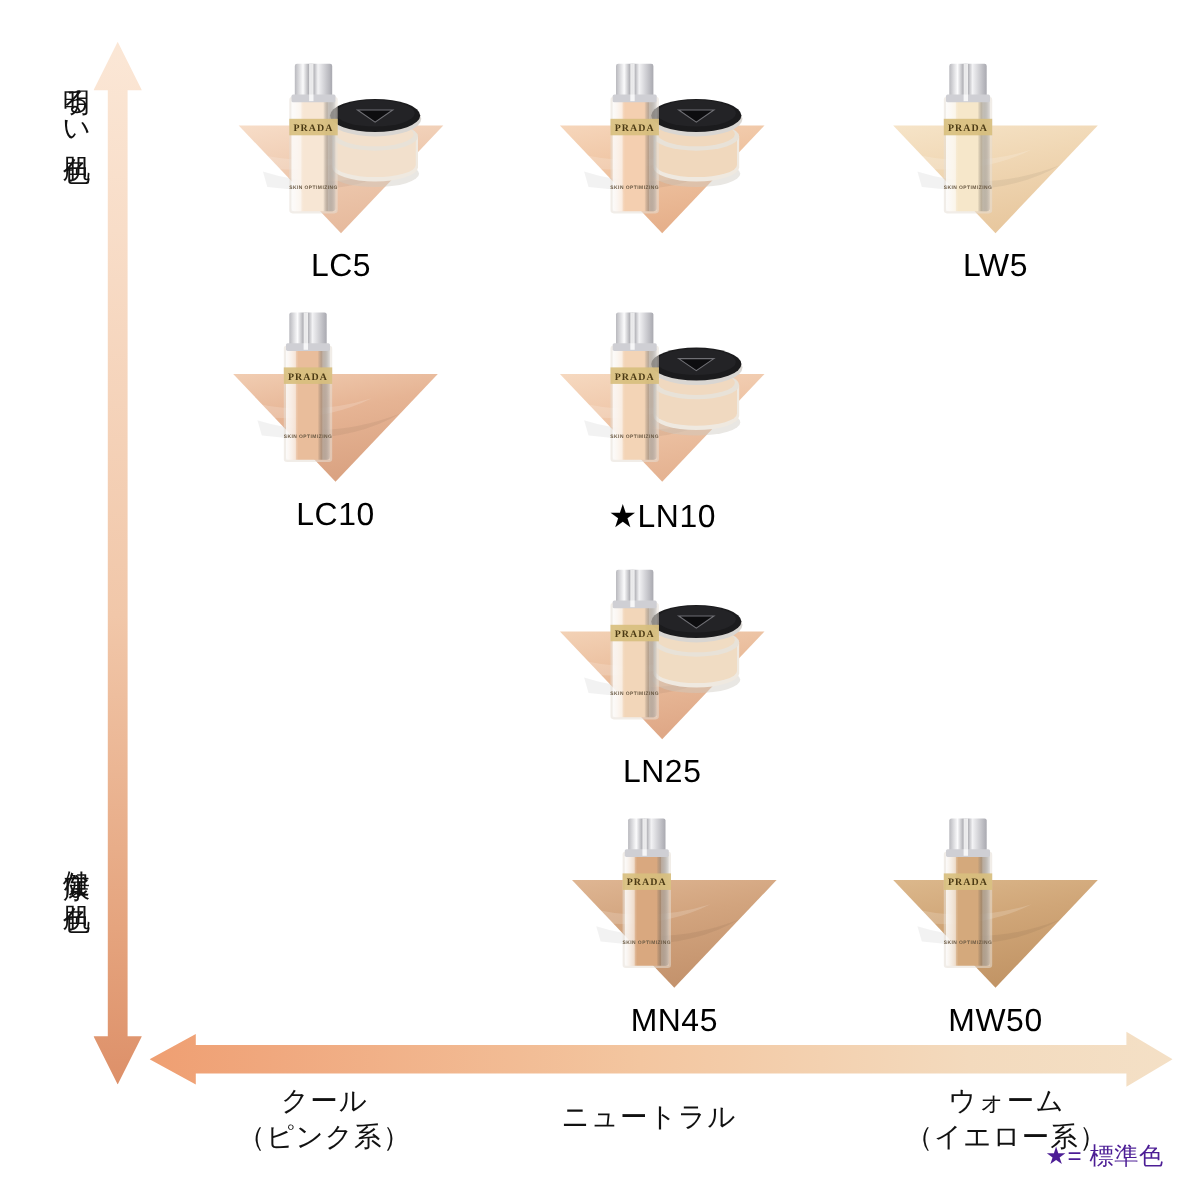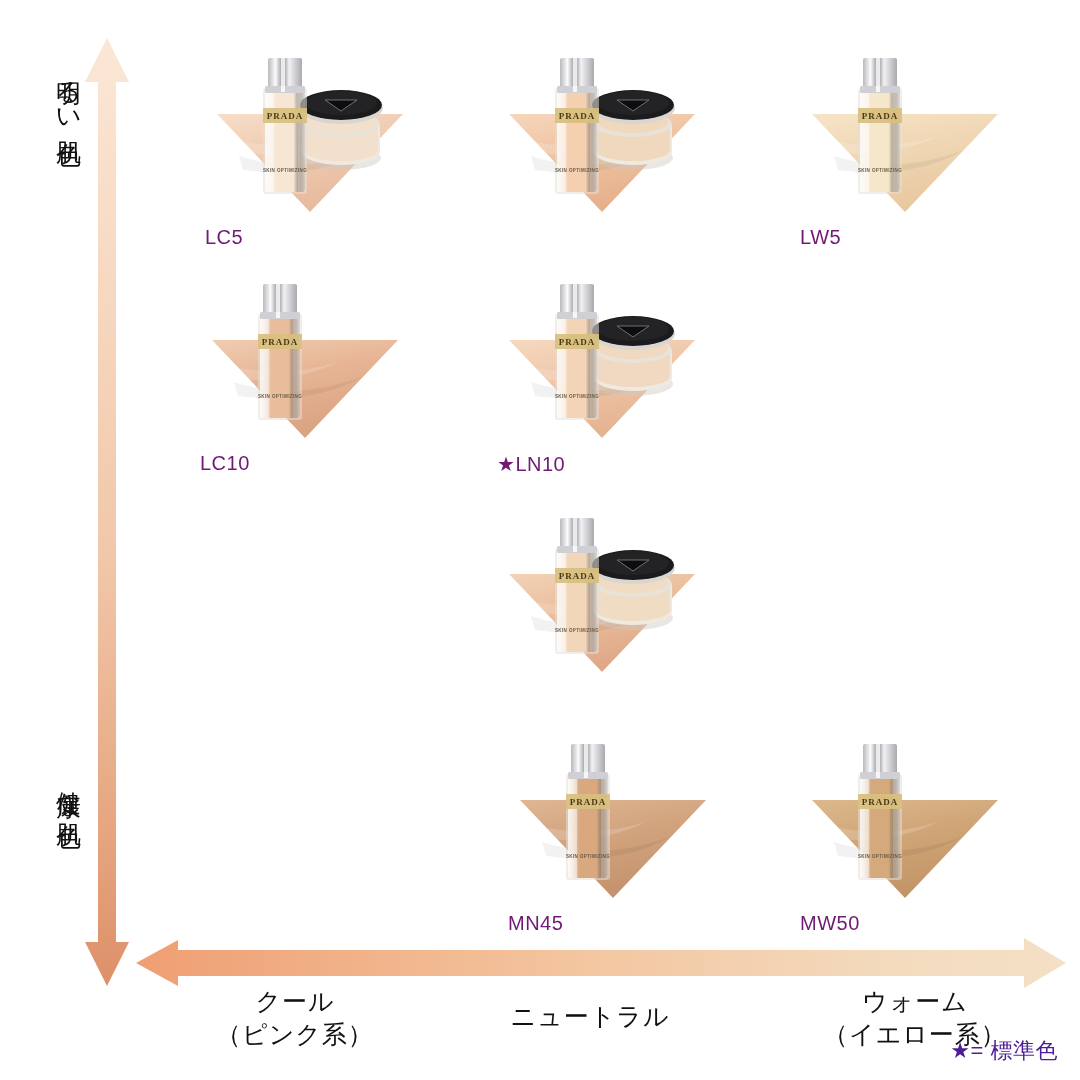--- a/index.html
+++ b/index.html
@@ -68,24 +68,24 @@
     white-space:nowrap;
   }
 
   
   .cell{position:absolute;width:210px;height:220px;}
   .cell .art{position:absolute;left:0;top:0;width:210px;height:170px;font-weight:bold;}
   .cell .art svg{display:block;width:100%;height:100%;overflow:visible;}
   .cell .name{
     position:absolute;
     left:0;top:174px;width:210px;
-    text-align:left;
-    font-size:20px;
+    text-align:center;
+    font-size:29px;
     letter-spacing:0.5px;
-    color:#701a75;
+    color:#000000;
     white-space:nowrap;
   }
 </style>
 </head>
 <body>
 
 <div id="chart">
 
   <div class="v-axis">
     <svg viewBox="0 0 44 948" preserveAspectRatio="none" aria-hidden="true">
@@ -443,20 +443,21 @@
         <rect x="93" y="38" width="7" height="102" fill="#ffffff" opacity=".22"></rect>
         <rect x="58" y="56" width="44" height="15" fill="#d8bf7e" opacity=".92"></rect>
         <text x="80" y="67" font-size="9" text-anchor="middle" font-family="'Liberation Serif',serif" fill="#4b3a14" letter-spacing="1">PRADA</text>
         <text x="80" y="120" font-size="4.5" text-anchor="middle" font-family="'Liberation Sans',sans-serif" fill="#6b5a44" letter-spacing=".4">SKIN OPTIMIZING</text>
         <rect x="63" y="6" width="34" height="34" rx="2" fill="url(#cpg5)"></rect>
         <rect x="60" y="34" width="40" height="7" rx="1.5" fill="#cfcfd4"></rect>
         <rect x="76" y="6" width="4" height="34" fill="#ffffff" opacity=".8"></rect>
       </g>
     </svg>
         </div>
+        <div class="name">LN25</div>
       </div>
       <div class="cell" style="left: 508px; top: 738px;">
         <div class="art">
     <svg viewBox="0 0 210 170" aria-hidden="true">
       <defs>
         <linearGradient id="swg6" x1="0" y1="0" x2="0.35" y2="1">
           <stop offset="0%" stop-color="#dfb693"></stop>
           <stop offset="45%" stop-color="#d2a47e"></stop>
           <stop offset="100%" stop-color="#c4936d"></stop>
         </linearGradient>

